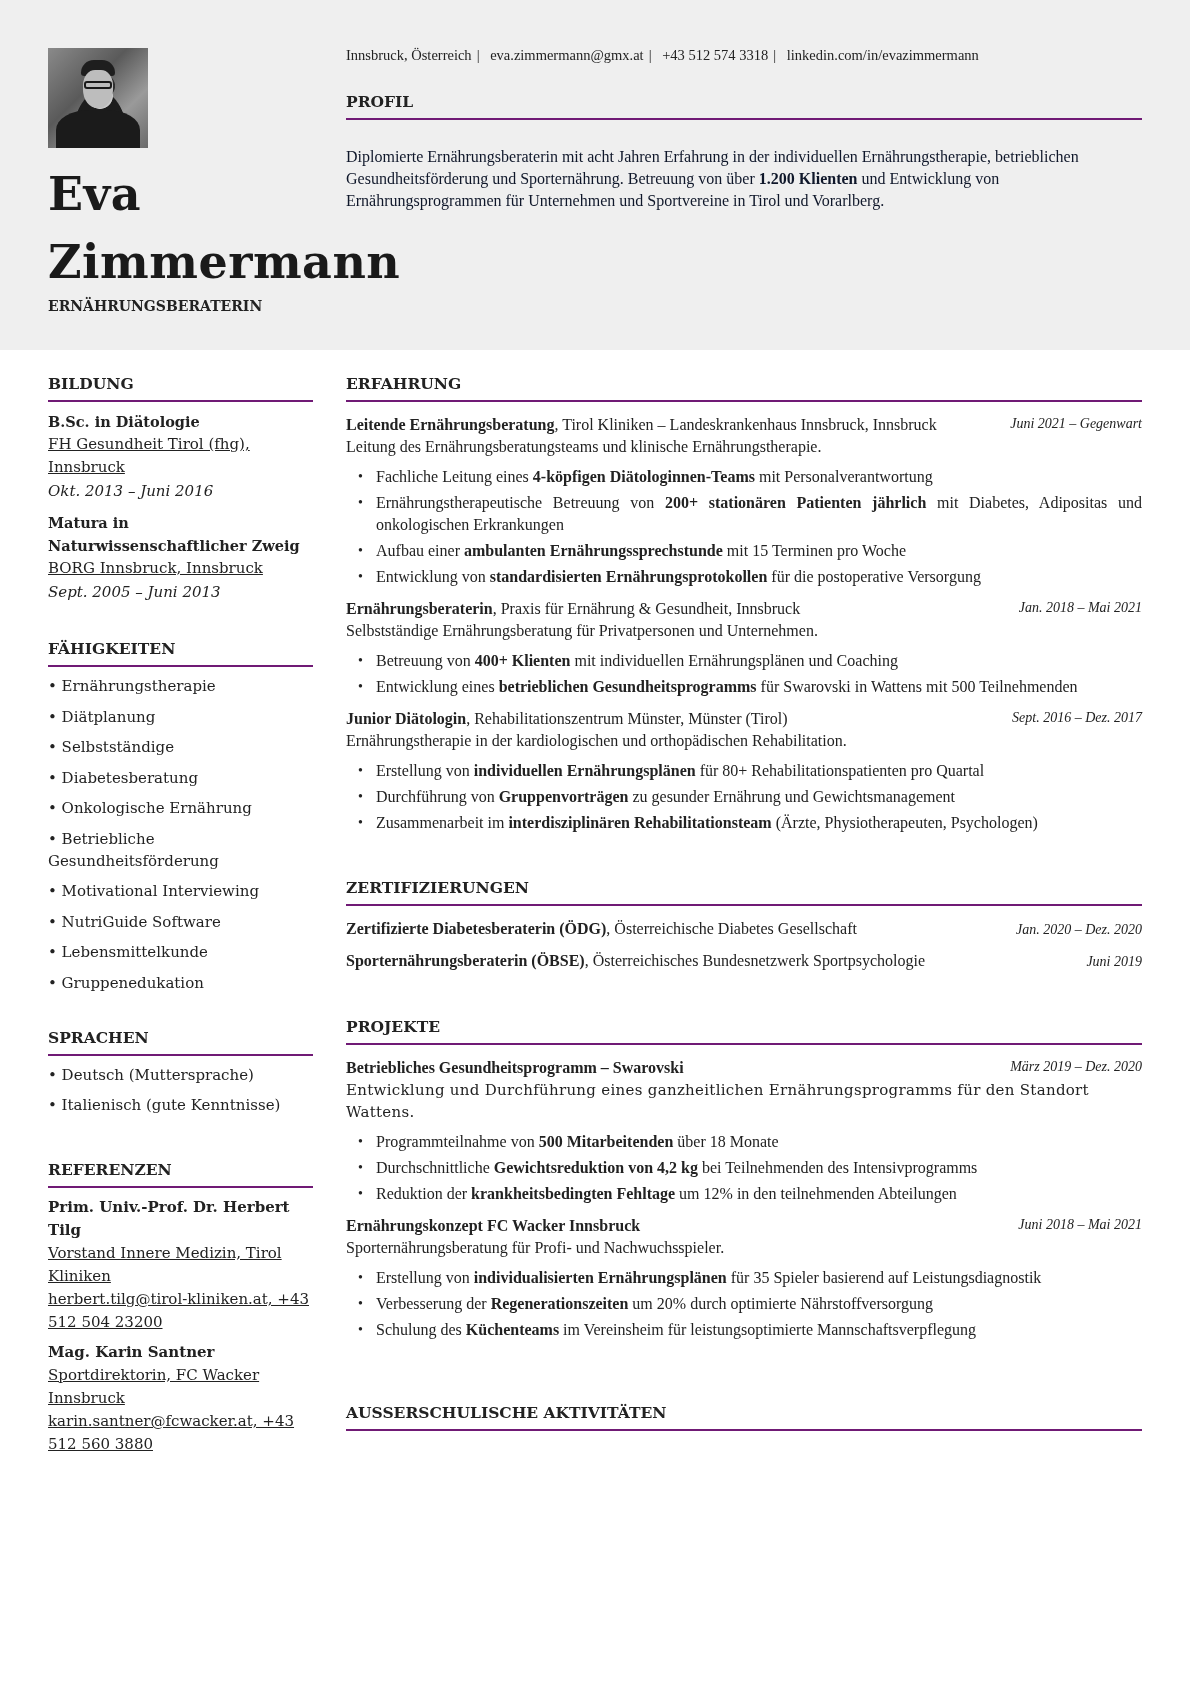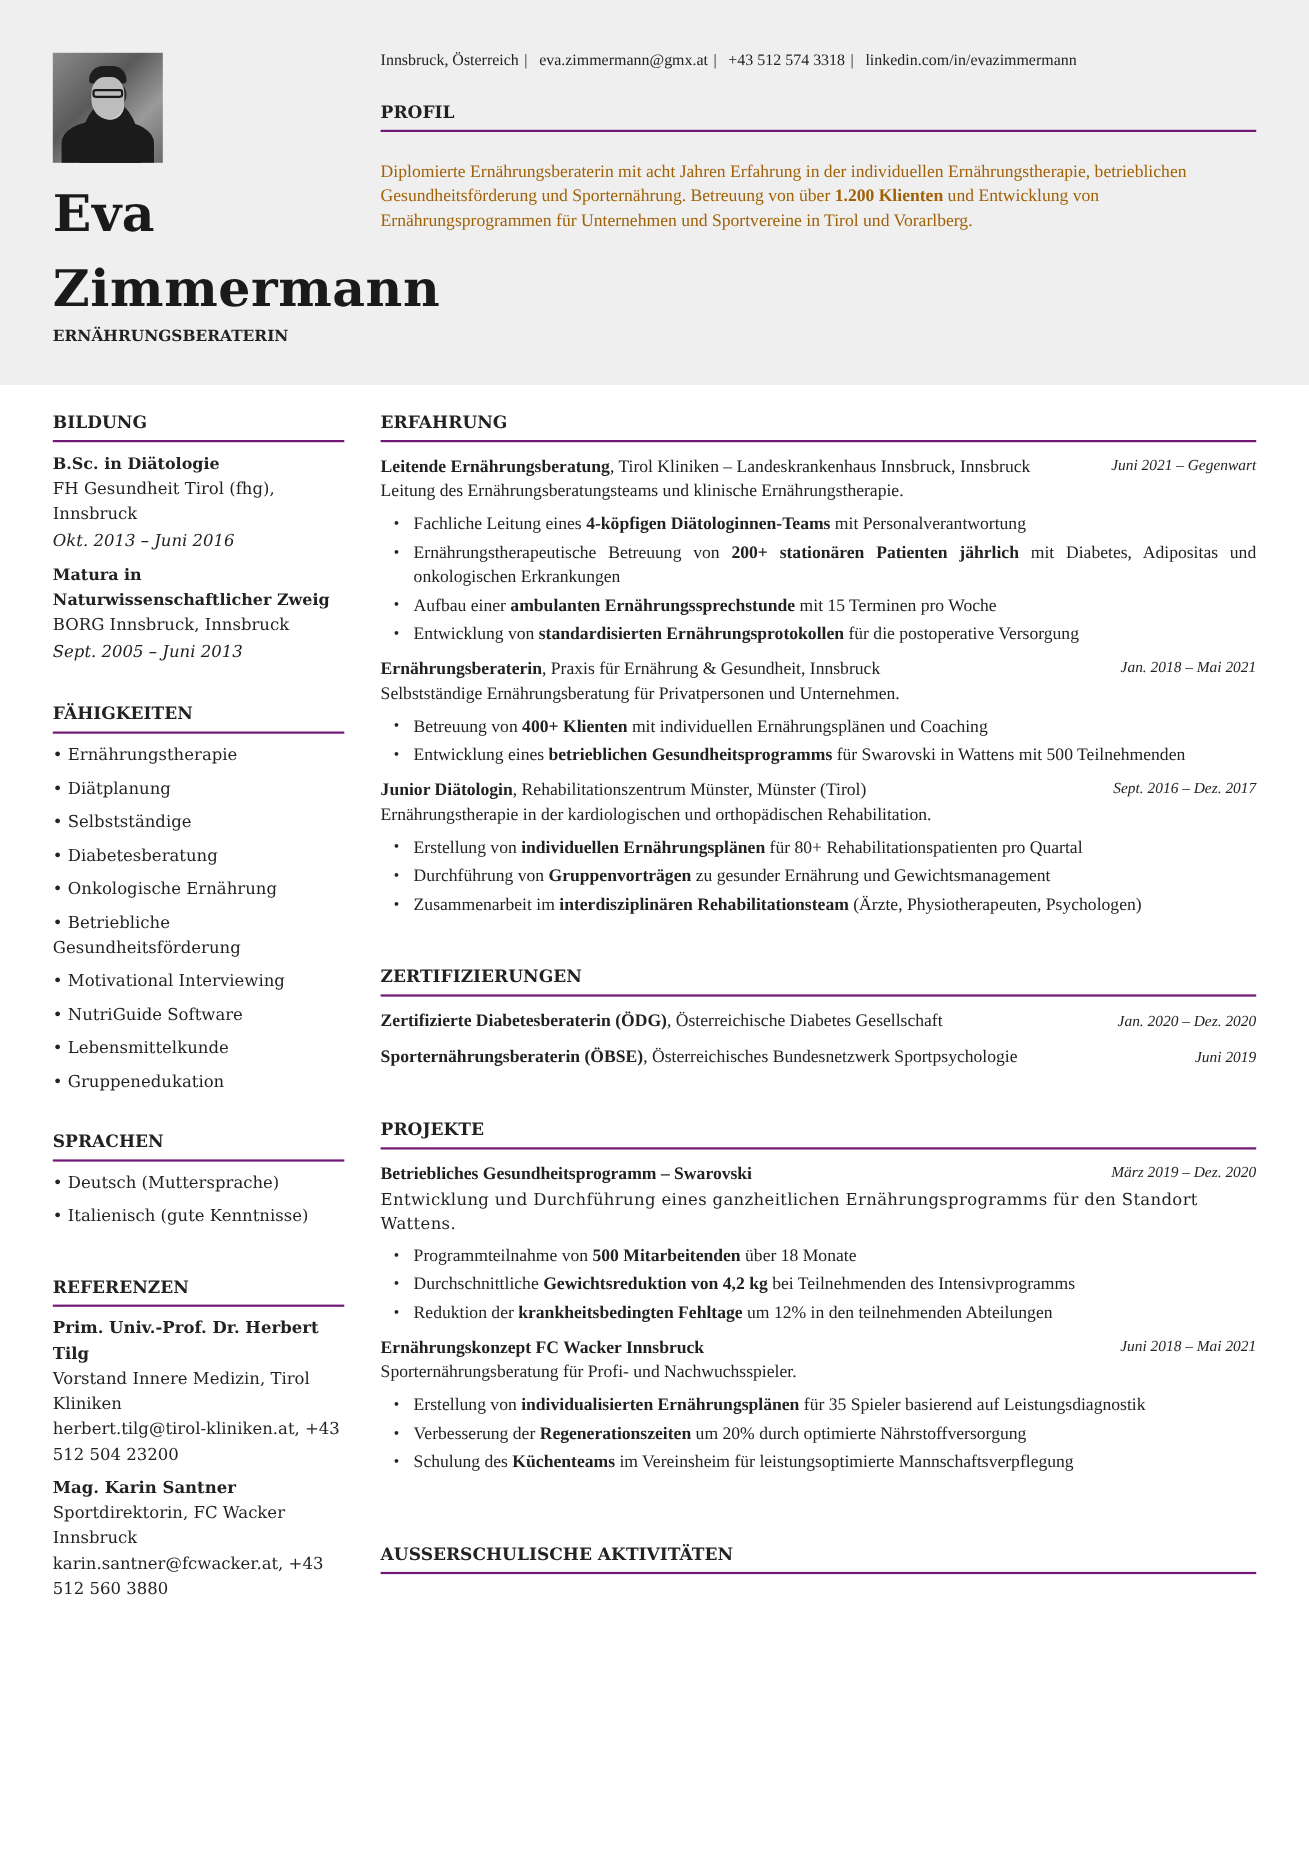--- a/index.html
+++ b/index.html
@@ -54,32 +54,32 @@
     white-space: nowrap;
   }
   .contact .sep { padding: 0 7px 0 5px; }
   .section-h {
     font-family: "DejaVu Serif", serif; font-weight: bold; font-size: 15.5px;
     color: #222; padding-bottom: 7px; border-bottom: 2px solid #701a75;
   }
   .profil { position: absolute; left: 346px; top: 92px; width: 796px; }
   .profil p {
     margin-top: 26px; font-family: "Liberation Serif", serif; font-size: 16px;
-    line-height: 22px; color: #a16207;
+    line-height: 22px; color: #0f172a;
   }
   b { font-weight: bold; }
 
   
   .left { position: absolute; left: 48px; top: 374px; width: 265px; }
   .left .section { margin-bottom: 34px; }
   .left .section-h { margin-bottom: 8px; }
   .edu-item { margin-bottom: 7px; }
   .edu-degree { font-family: "DejaVu Serif", serif; font-weight: bold; font-size: 14.5px; line-height: 23px; }
   .edu-school, .ref-role, .ref-contact {
-    font-family: "DejaVu Serif", serif; font-size: 15px; line-height: 23px; color: #222;
+    font-family: "DejaVu Serif", serif; font-size: 15px; line-height: 23px; color: #222; text-decoration: underline;
   }
   .edu-date { font-family: "DejaVu Serif", serif; font-style: italic; font-size: 15px; line-height: 25px; }
   .skill { font-family: "DejaVu Serif", serif; font-size: 15px; line-height: 22px; margin-bottom: 8.5px; }
   .ref-name { font-family: "DejaVu Serif", serif; font-weight: bold; font-size: 15px; line-height: 23px; }
   .ref-item { margin-bottom: 7px; }
   .ref-role, .ref-contact { margin-bottom: 0px; }
 
   
   .right { position: absolute; left: 346px; top: 374px; width: 796px; }
   .right .section-h { margin-bottom: 12px; }

